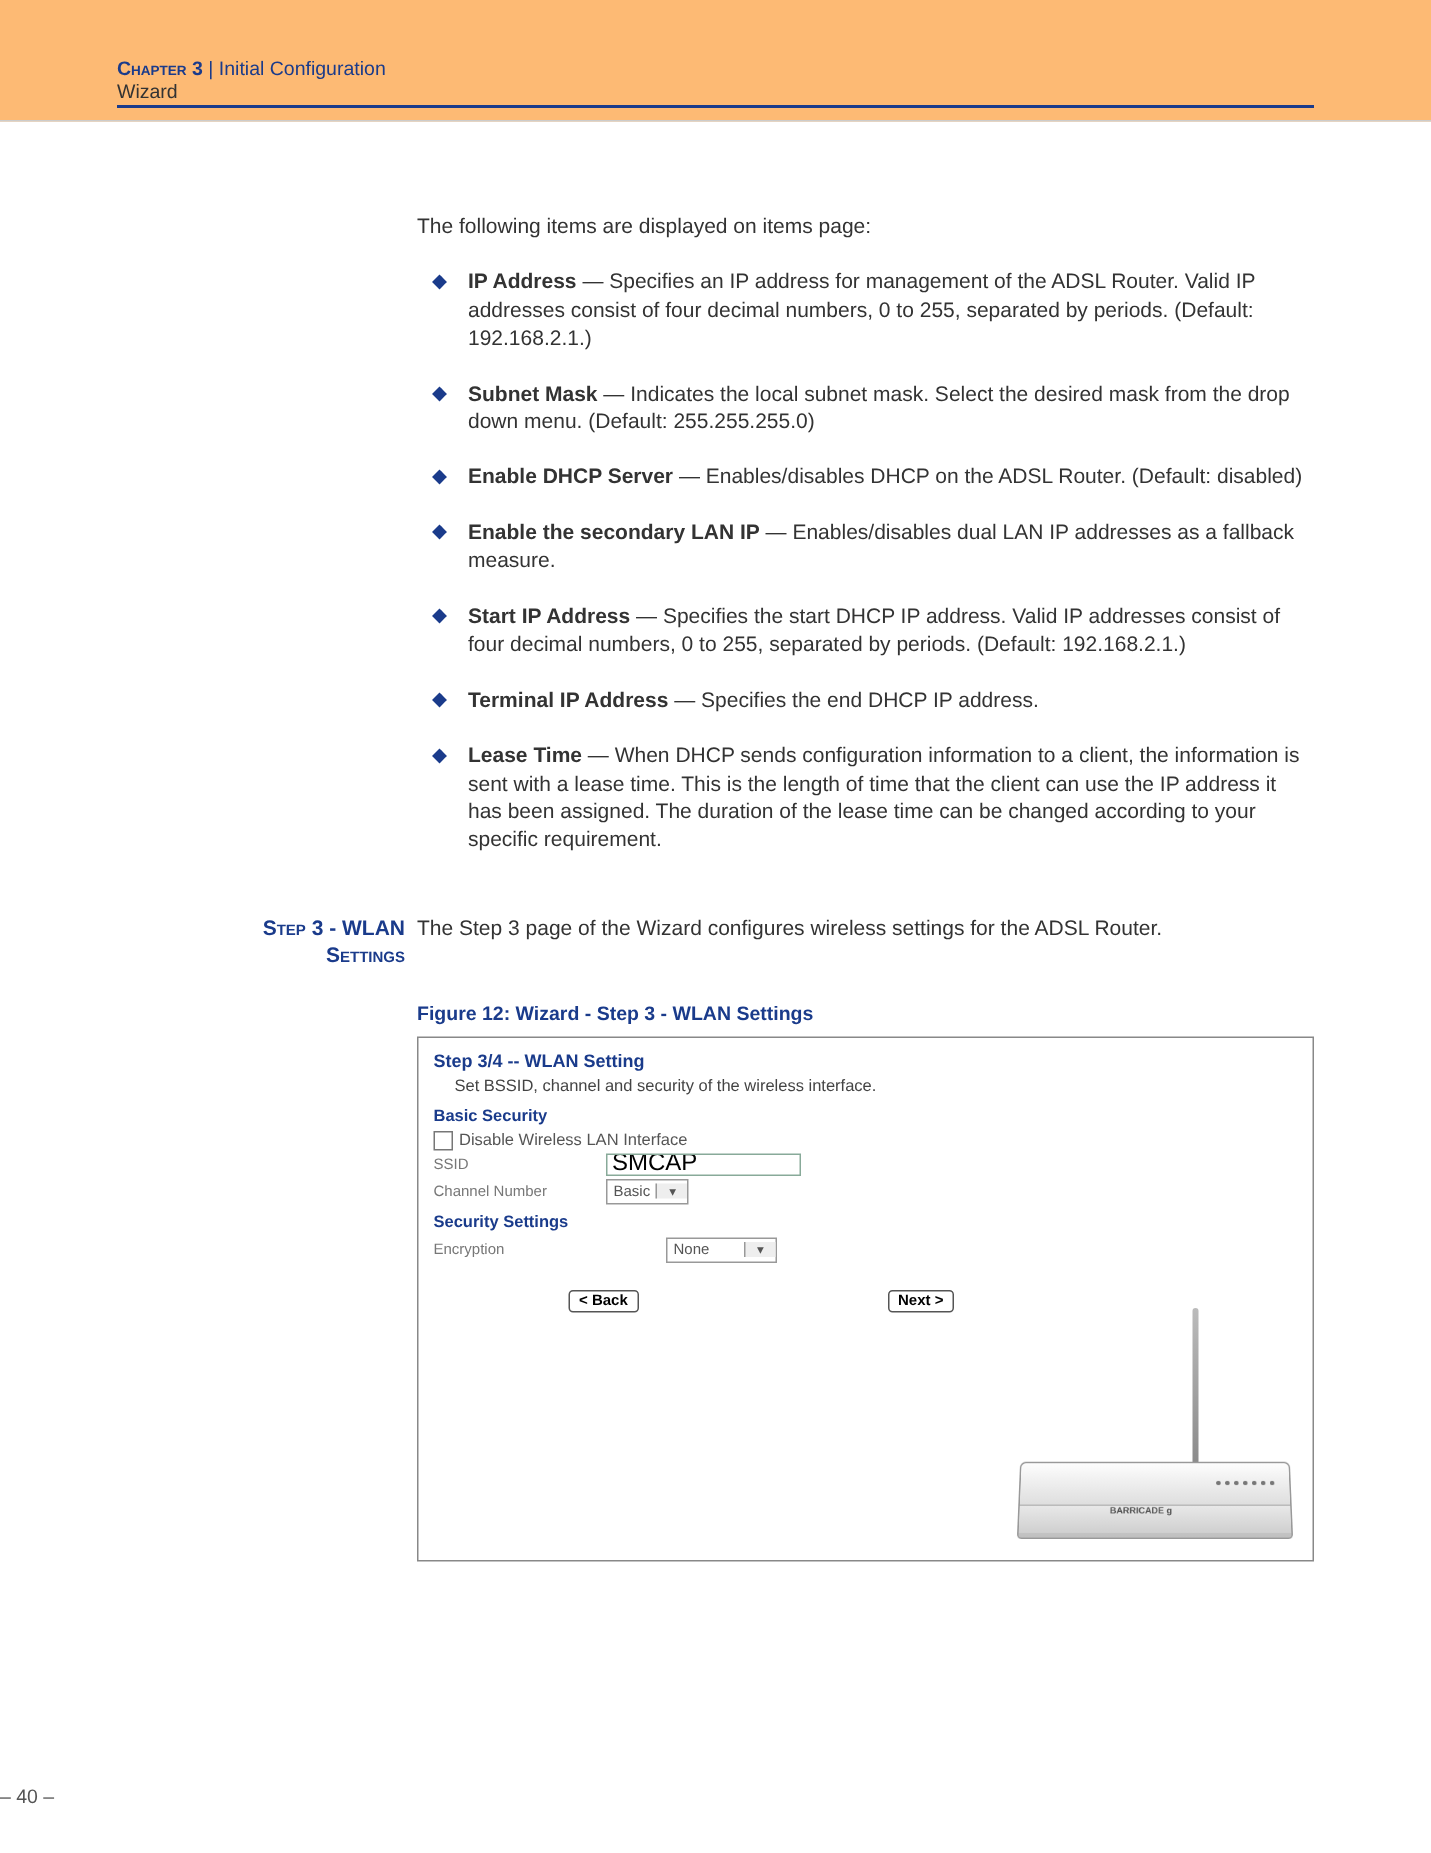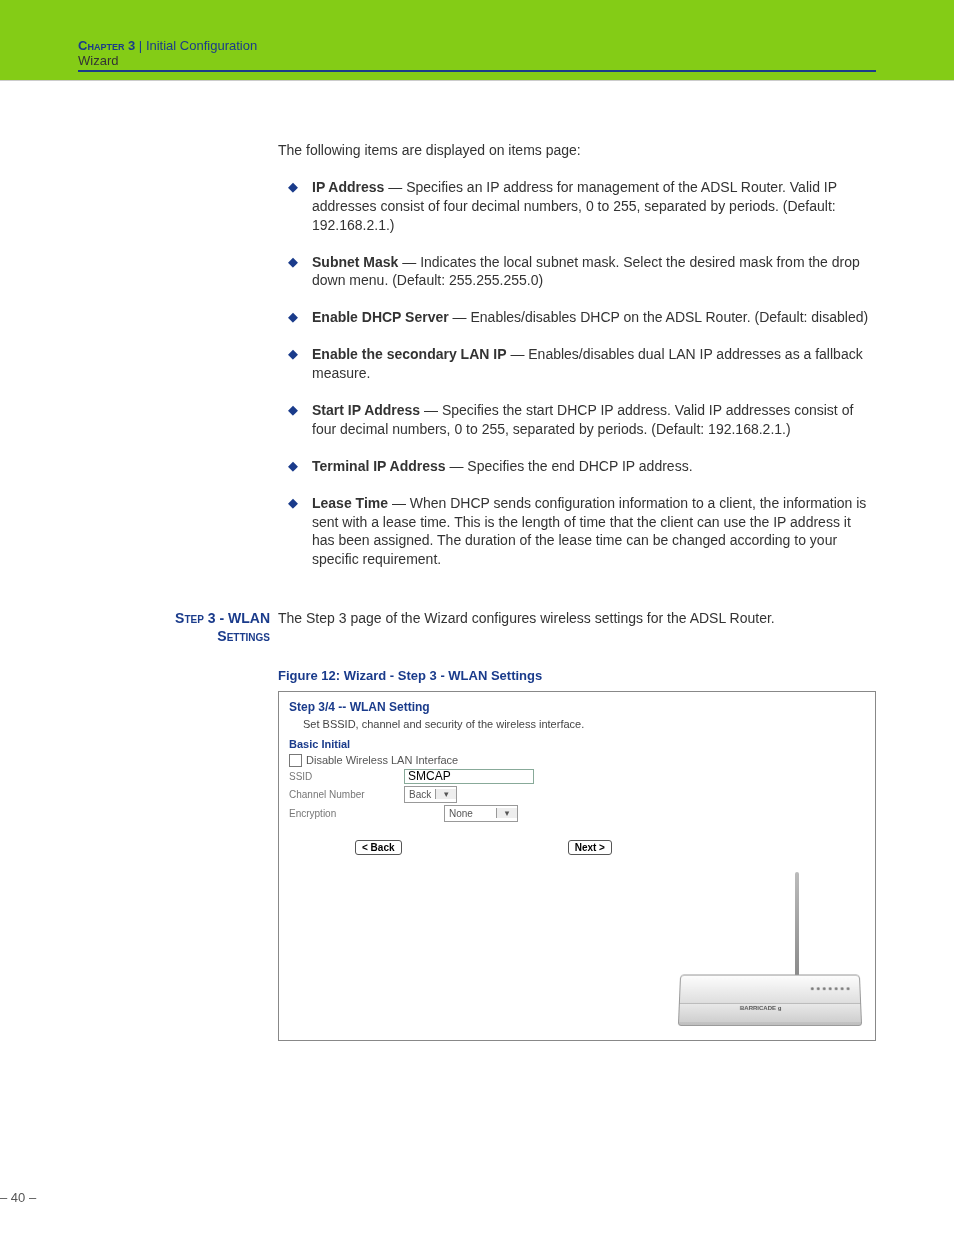--- a/index.html
+++ b/index.html
@@ -10,21 +10,21 @@
     background: #fff;
   }
   .page {
     width: 954px;
     margin: 0 auto;
     background: #fff;
     position: relative;
     min-height: 1235px;
   }
   .topbar {
-    background: #84cc16;
+    background: #fdba74;
     height: 80px;
     border-bottom: 1px solid #ccc;
     padding: 0;
   }
   .header-inner {
     margin-left: 78px;
     margin-right: 78px;
     padding-top: 38px;
   }
   .chapter-line {
@@ -106,29 +106,29 @@
     padding: 8px 10px 10px 10px;
     box-sizing: border-box;
     overflow: hidden;
   }
   .fig-title { color: #1a3b8b; font-weight: bold; font-size: 12px; margin-bottom: 2px;}
   .fig-sub { margin: 4px 0 8px 14px; color: #444; font-size: 11px;}
   .fig-section { color: #1a3b8b; font-weight: bold; font-size: 11px; margin: 6px 0 4px 0;}
   .fig-row { display: flex; align-items: center; margin: 2px 0; }
   .fig-label { width: 115px; color: #777; font-size: 10px;}
   .fig-cb { width: 11px; height: 11px; border: 1px solid #777; display:inline-block; margin-right:4px; vertical-align: middle;}
-  .fig-input { border: 1px solid #8a9; background:#fff; font-size: 12px; padding: 0 3px; height: 15px; width: 130px; box-sizing: border-box;}
+  .fig-input { border: 1px solid #8a9; background:#fff; font-size: 16px; padding: 0 3px; height: 15px; width: 130px; box-sizing: border-box;}
   .fig-select { border: 1px solid #999; background:#fff; font-size: 10px; height: 15px; display:inline-flex; align-items:center;}
   .fig-select span { padding: 0 4px; }
   .fig-select .dd { border-left: 1px solid #999; width: 12px; text-align:center; font-size:9px; background: #eee;}
   .fig-btn {
     display: inline-block; border: 1px solid #555; border-radius: 3px;
     padding: 1px 6px; font-size: 10px; background: #fff; color: #000; font-weight: bold;
   }
-  .fig-btn-row { margin-top: 18px; margin-left: 66px; }
+  .fig-btn-row { margin-top: 18px; margin-left: 90px; }
   .fig-btn-row .spacer { display:inline-block; width: 160px;}
   .router {
     position: absolute;
     right: 14px;
     bottom: 8px;
     width: 190px;
     height: 120px;
   }
   .router-body {
     position:absolute; bottom: 6px; right: 0; width: 180px; height: 50px;
@@ -194,37 +194,38 @@
       </div>
       <div class="section-body">The Step 3 page of the Wizard configures wireless settings for the ADSL Router.</div>
     </div>
 
     <div class="figure-caption">Figure 12:  Wizard - Step 3 - WLAN Settings</div>
 
     <div class="figure-frame">
       <div class="fig-title">Step 3/4 -- WLAN Setting</div>
       <div class="fig-sub">Set BSSID, channel and security of the wireless interface.</div>
 
-      <div class="fig-section">Basic Initial</div>
+      <div class="fig-section">Basic Security</div>
       <div class="fig-row">
         <span class="fig-cb"></span>
         <span>Disable Wireless LAN Interface</span>
       </div>
       <div class="fig-row">
         <span class="fig-label">SSID</span>
         <input class="fig-input" value="SMCAP" style="">
       </div>
       <div class="fig-row">
         <span class="fig-label">Channel Number</span>
         <span class="fig-select">
-          <span>Back</span>
+          <span>Basic</span>
           <span class="dd">▾</span>
         </span>
       </div>
 
+      <div class="fig-section">Security Settings</div>
       <div class="fig-row">
         <span class="fig-label" style="width:155px">Encryption</span>
         <span class="fig-select" style="width:72px; justify-content:space-between;">
           <span>None</span>
           <span class="dd">▾</span>
         </span>
       </div>
 
       <div class="fig-btn-row">
         <span class="fig-btn">&lt; Back</span>

